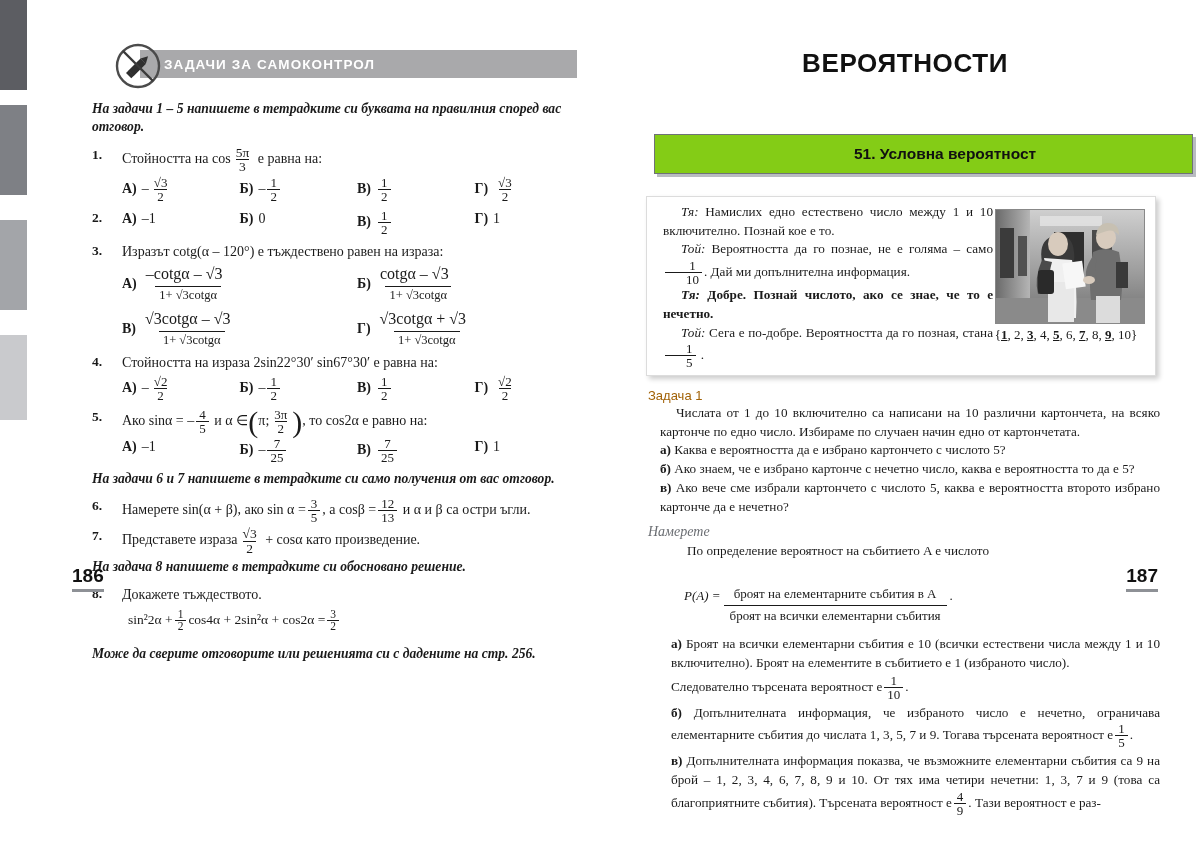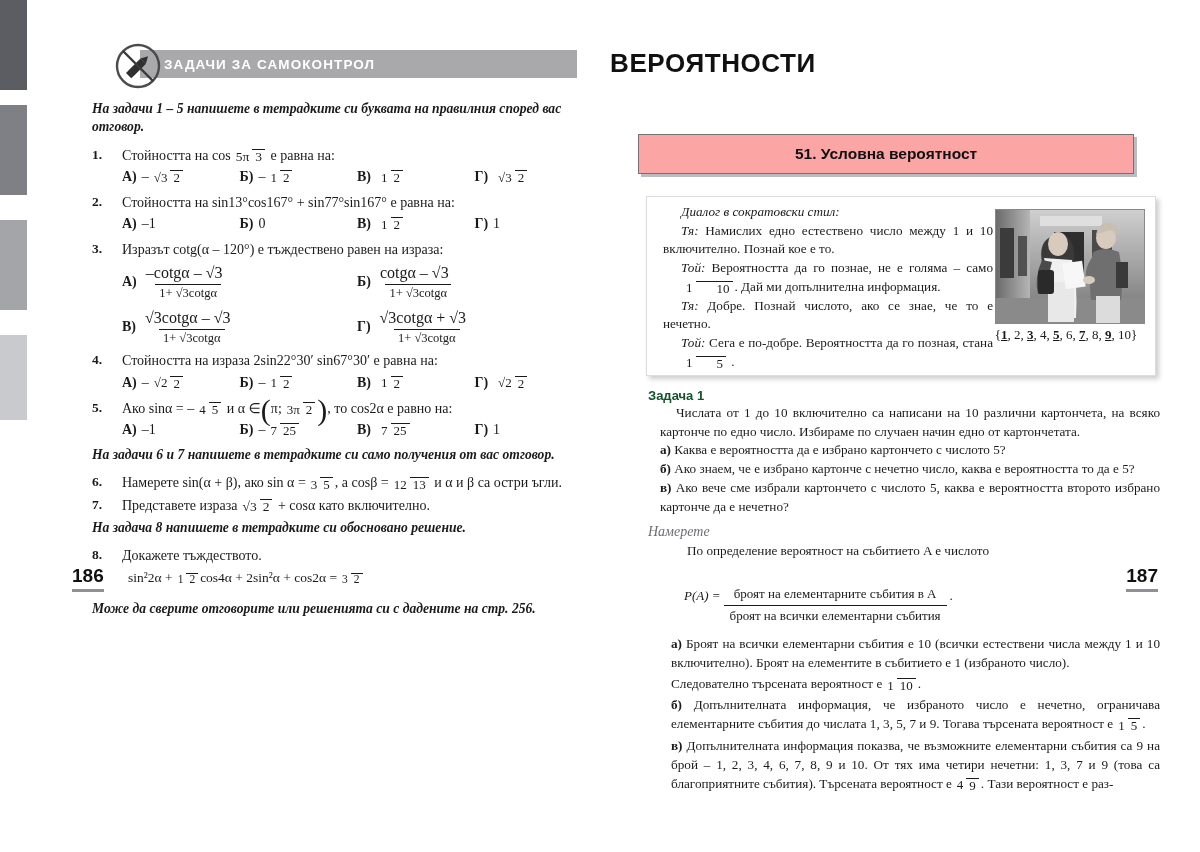--- a/index.html
+++ b/index.html
@@ -39,59 +39,59 @@
   .stem{display:block;margin-bottom:2px;}
 
   .opts{display:flex;align-items:flex-start;margin:1px 0 6px 0;}
   .opt{display:flex;align-items:center;font-size:14px;}
   .opt-l{font-weight:bold;margin-right:5px;}
   .w1 .opt{width:128px;}
   .opts2{display:flex;align-items:flex-start;margin:2px 0 4px 0;}
   .opts2 .opt{width:250px;align-items:center;}
 
   
-  .fr{display:inline-flex;flex-direction:row;align-items:center;
+  .fr{display:inline-flex;flex-direction:column;align-items:center;
       vertical-align:middle;margin:0 2px;line-height:1;}
   .fr .num{padding:0 3px;font-size:13px;}
   .fr .den{padding:0 3px;font-size:13px;border-top:1.1px solid #1a1a1a;}
   .fr.sm .num,.fr.sm .den{font-size:11.5px;}
   .fr.bg .num,.fr.bg .den{font-size:13.5px;}
   .ital{font-style:italic;}
   .bigfr{display:inline-flex;flex-direction:column;align-items:center;vertical-align:middle;}
   .bigfr .num{font-size:16px;padding:0 4px;}
   .bigfr .den{font-size:12.5px;padding:0 4px;border-top:1.1px solid #1a1a1a;margin-left:8px;}
 
   .paren-big{font-size:30px;font-weight:300;vertical-align:middle;line-height:0.6;}
 
   .idline{font-size:13.5px;margin:4px 0 0 6px;}
 
   
-  .rp-title{position:absolute;left:0;top:48px;width:590px;text-align:left;
+  .rp-title{position:absolute;left:0;top:48px;width:590px;text-align:center;
             font-family:"Liberation Sans",sans-serif;font-weight:bold;
             font-size:26px;letter-spacing:0.6px;color:#111;}
-  .sect-box{position:absolute;left:28px;top:134px;width:494px;height:38px;
-            border:1.6px solid #6f7277;background:#fca5a5;
+  .sect-box{position:absolute;left:44px;top:134px;width:494px;height:38px;
+            border:1.6px solid #6f7277;background:#84cc16;
             box-shadow:3px 3px 0 #b9bcc1;
-            display:flex;align-items:center;justify-content:center;}
+            display:flex;align-items:center;justify-content:center;padding-left:43px;}
   .sect-box-label{font-family:"Liberation Sans",sans-serif;font-weight:bold;
             font-size:15.5px;color:#111;}
 
   .dialog-box{position:absolute;left:36px;top:196px;width:508px;height:178px;
             background:#fff;border:1px solid #dcdcdc;box-shadow:3px 3px 5px rgba(0,0,0,.20);}
   .dlg-inner{position:relative;padding:6px 10px 0 16px;font-size:13.2px;line-height:1.42;}
   .dlg-p{margin:0;text-indent:18px;text-align:justify;}
   .dlg-lead{font-style:italic;}
   .photo{position:absolute;right:10px;top:12px;width:148px;height:113px;overflow:hidden;
          border:1px solid #888;}
   .set-line{position:absolute;right:4px;top:130px;width:170px;text-align:center;font-size:13px;}
   .set-line b{text-decoration:underline;}
 
   .task-head{position:absolute;left:38px;top:388px;
-          font-family:"Liberation Sans",sans-serif;font-weight:bold;
-          font-size:13px;color:#14532d;}
+          font-family:"Liberation Sans",sans-serif;font-weight:normal;
+          font-size:13px;color:#a16207;}
   .task-body{position:absolute;left:50px;top:404px;width:500px;
           font-size:13.2px;line-height:1.42;text-align:justify;}
   .task-body p{margin:0;}
   .ti{text-indent:16px;}
 
   .sol-head{position:absolute;left:38px;top:524px;font-family:"Liberation Serif",serif;
           font-style:italic;font-size:14px;color:#6a6d72;}
   .sol-body{position:absolute;left:50px;top:541px;width:500px;
           font-size:13.2px;line-height:1.45;text-align:justify;}
   .sol-body p{margin:0 0 2px 11px;}
@@ -180,21 +180,20 @@
               <span class="fr">
                 <span class="num">√3</span>
                 <span class="den">2</span>
               </span>
             </span>
         </div>
       </div>
 
       <div class="prob">
         <span class="prob-num">2.</span>
-        <span class="stem">Стойността на sin13°cos167° + sin77°sin167° е равна на:</span>
         <div class="opts w1">
           <span class="opt">
               <b class="opt-l">А)</b>
               <span>–1</span>
             </span>
           <span class="opt">
               <b class="opt-l">Б)</b>
               <span>0</span>
             </span>
           <span class="opt">
@@ -337,21 +336,21 @@
             </span><span> и α и β са остри ъгли.</span>
         </span>
       </div>
 
       <div class="prob">
         <span class="prob-num">7.</span>
         <span class="stem">
           <span>Представете израза</span><span class="fr bg">
               <span class="num">√3</span>
               <span class="den">2</span>
-            </span><span> + cosα като включително.</span>
+            </span><span> + cosα като произведение.</span>
         </span>
       </div>
 
       <p class="instr">На задача 8 напишете в тетрадките си обосновано решение.</p>
 
       <div class="prob">
         <span class="prob-num">8.</span>
         <span class="stem">Докажете тъждеството.</span>
         <div class="idline">
           <span>sin²2α +</span><span class="fr sm">
@@ -376,33 +375,32 @@
   <div class="page page-right">
 
     <div class="rp-title">ВЕРОЯТНОСТИ</div>
 
     <div class="sect-box">
       <span class="sect-box-label">51. Условна вероятност</span>
     </div>
 
     <div class="dialog-box">
       <div class="dlg-inner">
-        <p class="dlg-p dlg-lead" style="width:330px;">Диалог в сократовски стил:</p>
         <p class="dlg-p" style="width:330px;">
           <i>Тя:</i>
           <span>Намислих едно естествено число между 1 и 10 включително. Познай кое е то.</span>
         </p>
         <p class="dlg-p" style="width:330px;">
           <i>Той:</i>
           <span>Вероятността да го познае, не е голяма – само</span><span class="fr">
               <span class="num">1</span>
               <span class="den">10</span>
             </span><span>. Дай ми допълнителна информация.</span>
         </p>
-        <p class="dlg-p" style="width:330px;">
+        <p class="dlg-p" style="width:330px;font-weight:bold;">
           <i>Тя:</i>
           <span>Добре. Познай числото, ако се знае, че то е нечетно.</span>
         </p>
         <p class="dlg-p" style="width:330px;">
           <i>Той:</i>
           <span>Сега е по-добре. Вероятността да го позная, стана</span><span class="fr">
               <span class="num">1</span>
               <span class="den">5</span>
             </span><span> .</span>
         </p>

